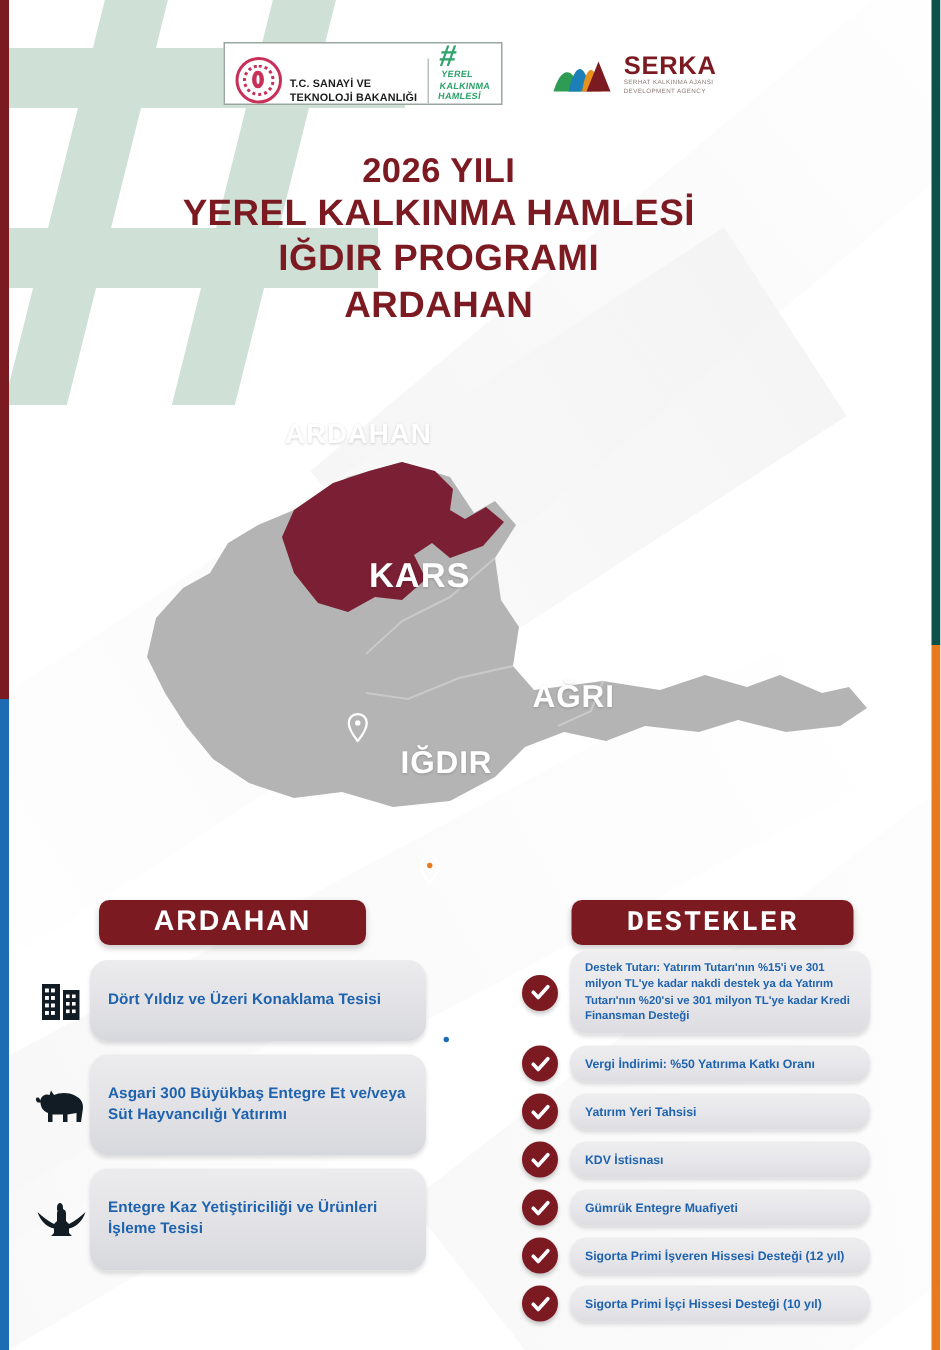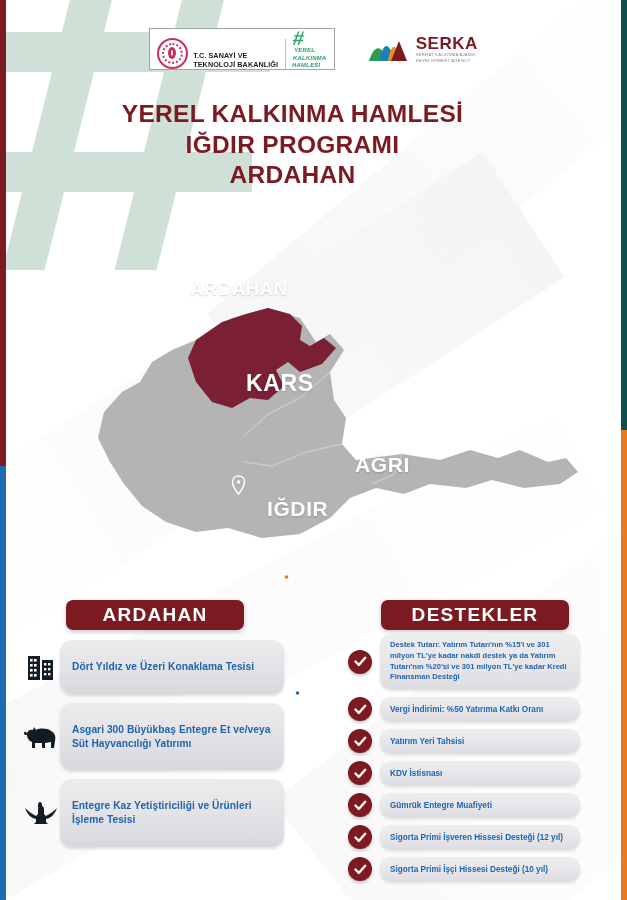--- a/index.html
+++ b/index.html
@@ -68,21 +68,21 @@
   .p-kars{left:279px;top:348px;}
   .p-igdir{left:389px;top:435px;}
   .p-agri{left:290px;top:464px;}
 
   
   .banner{position:absolute;height:30px;border-radius:7px;background:#7C1A22;
           display:flex;align-items:center;justify-content:center;
           box-shadow:0 2px 4px rgba(0,0,0,.22);}
   .banner span{color:#fff;font-weight:bold;font-size:19px;letter-spacing:1.3px;}
   .b-left{left:66px;top:600px;width:178px;}
-  .b-right{left:381px;top:600px;width:188px;}
+  .b-right{left:381px;top:600px;width:188px;font-family:Liberation Mono, monospace;}
 
   
   .col-left{position:absolute;left:22px;top:640px;width:262px;}
   .row{display:flex;align-items:center;margin-bottom:9px;}
   .ico{width:38px;height:38px;flex:none;display:flex;align-items:center;justify-content:center;}
   .card{flex:1;border-radius:12px;background:linear-gradient(180deg,#ececee 0%,#e2e2e6 55%,#d7d8dd 100%);
         box-shadow:0 2px 3px rgba(0,0,0,.13);padding:20px 12px;box-sizing:border-box;min-height:26px;
         display:flex;align-items:center;}
   .card span{color:#1F63AE;font-weight:bold;font-size:10.2px;line-height:1.35;letter-spacing:.05px;}
 
@@ -146,20 +146,21 @@
       </div>
       <div class="serka-txt">
         <div class="serka-name">SERKA</div>
         <div class="serka-sub">SERHAT KALKINMA AJANSI
 DEVELOPMENT AGENCY</div>
       </div>
     </div>
   </div>
 
   <div class="title">
+    <div class="t-year">2026 YILI</div>
     <div>YEREL KALKINMA HAMLESİ</div>
     <div>IĞDIR PROGRAMI</div>
     <div>ARDAHAN</div>
   </div>
 
   <div class="map">
     <svg width="627" height="360" viewBox="0 0 627 360">
 
       <path fill="#b4b4b4" d="
         M196,118 L232,96 L268,86 L300,96 L316,120 L330,112 L344,128 L330,150

